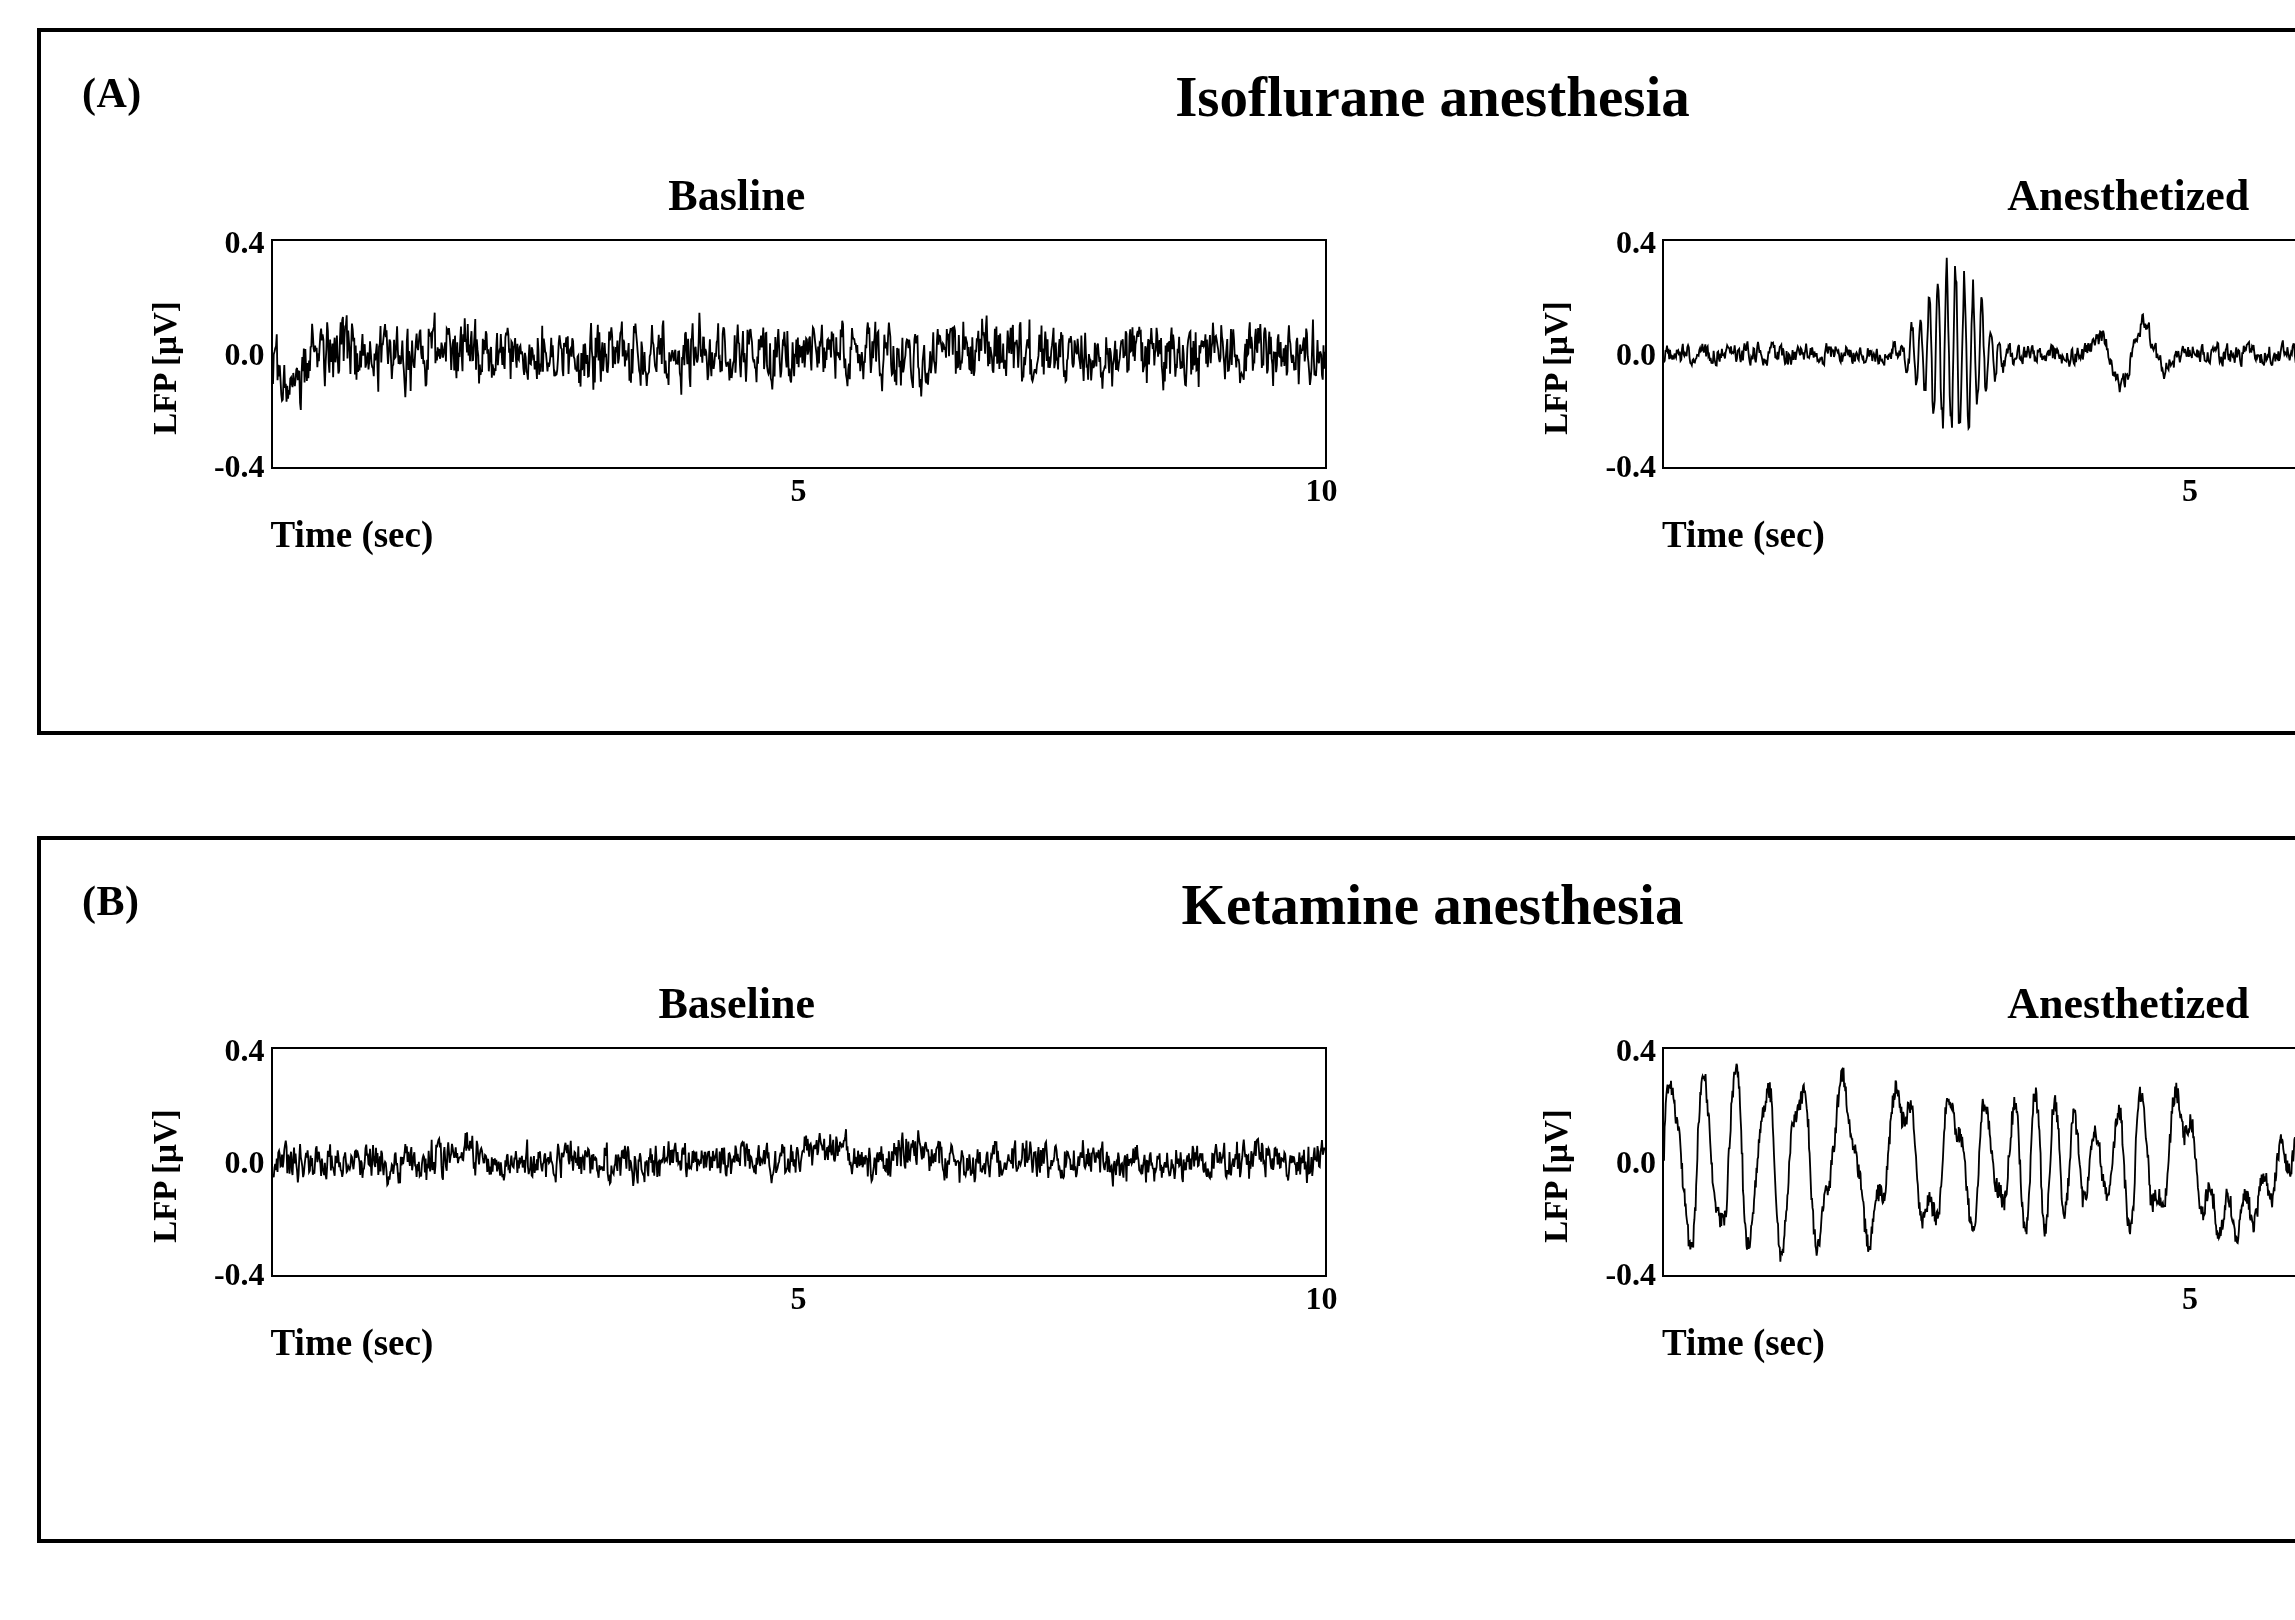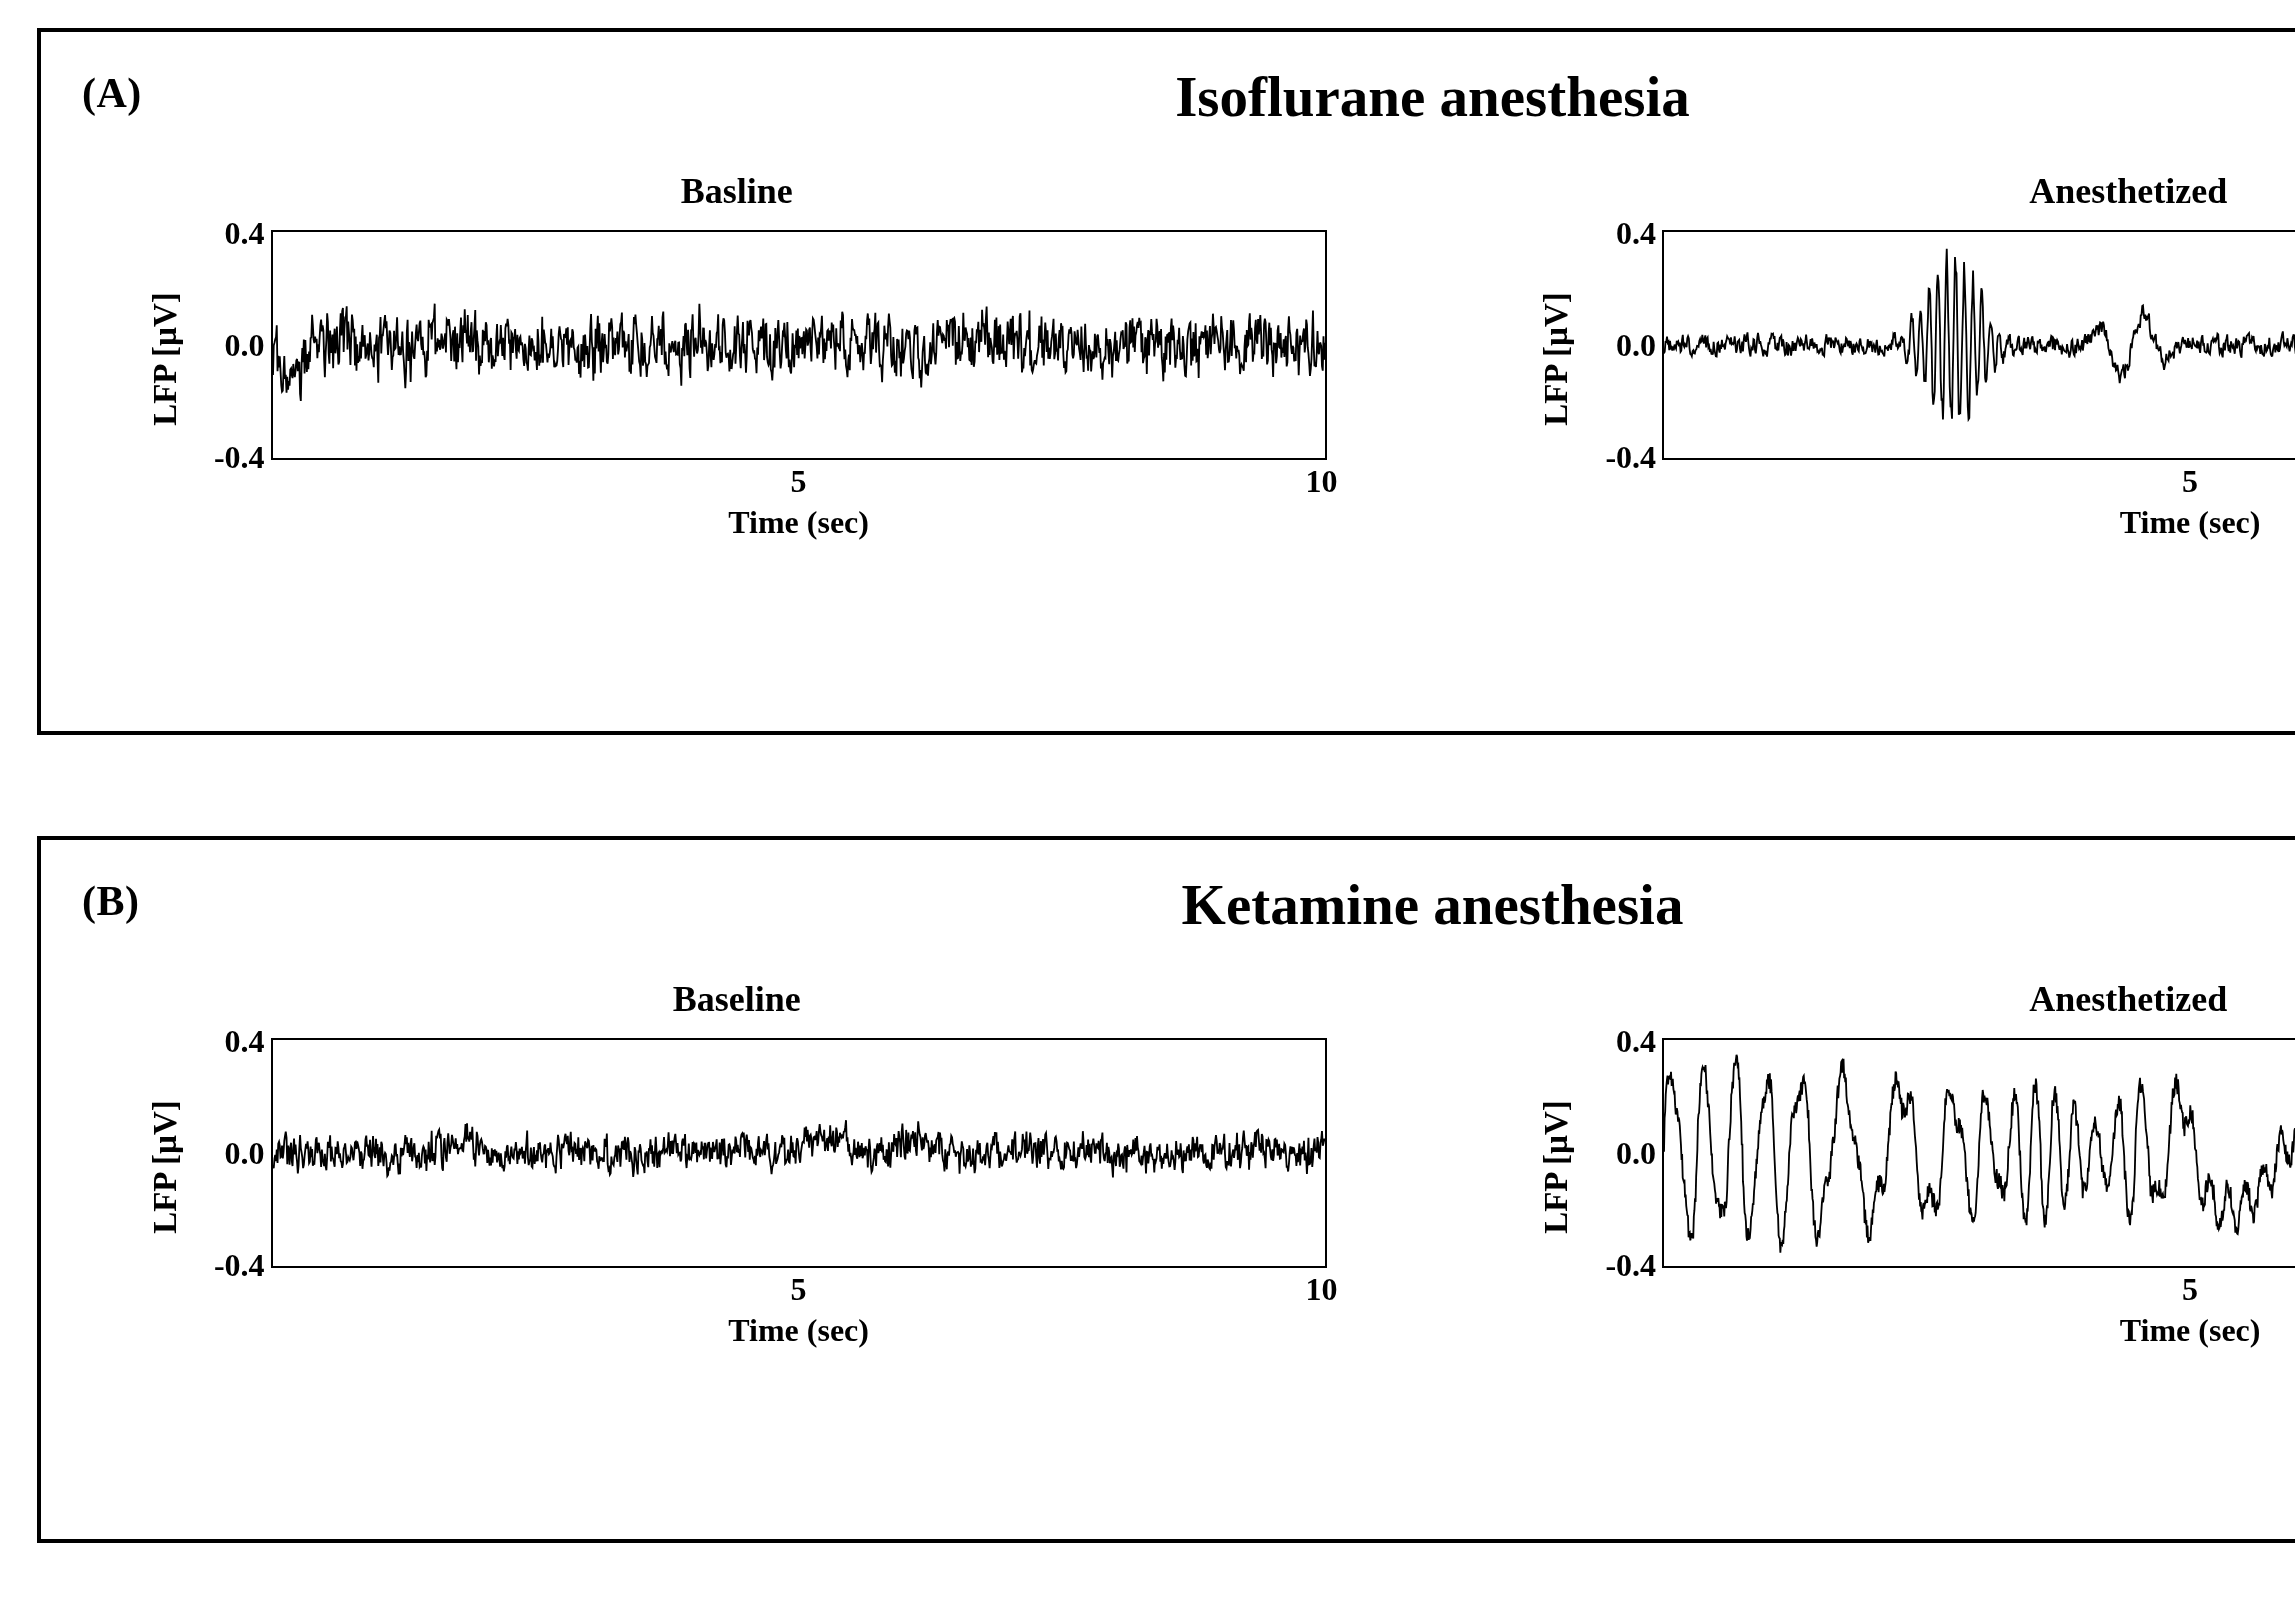--- a/index.html
+++ b/index.html
@@ -59,21 +59,21 @@
     justify-content: space-around;
     align-items: flex-start;
   }
   .chart-block {
     width: 1263px;
     display: flex;
     flex-direction: column;
     align-items: center;
   }
   .chart-subtitle {
-    font-size: 36px;
+    font-size: 44px;
     font-weight: bold;
     margin-bottom: 18.4px;
   }
   .plot-wrap {
     display: flex;
     flex-direction: row;
     align-items: stretch;
   }
   .ylabel {
     writing-mode: vertical-rl;
@@ -123,23 +123,22 @@
     width: 1056px;
   }
   .ticks-x span {
     position: absolute;
     top: 2.8px;
     font-size: 32px;
     font-weight: bold;
     transform: translateX(-50%);
   }
   .xlabel {
-    font-size: 32px;
-    font-weight: bold;
-    text-align: center;
+    font-size: 37px;
+    font-weight: bold;
     width: 1056px;
   }
 </style>
 </head>
 <body>
 
 <div class="page">
 
   <div class="panel">
     <div class="panel-letter">(A)</div>

